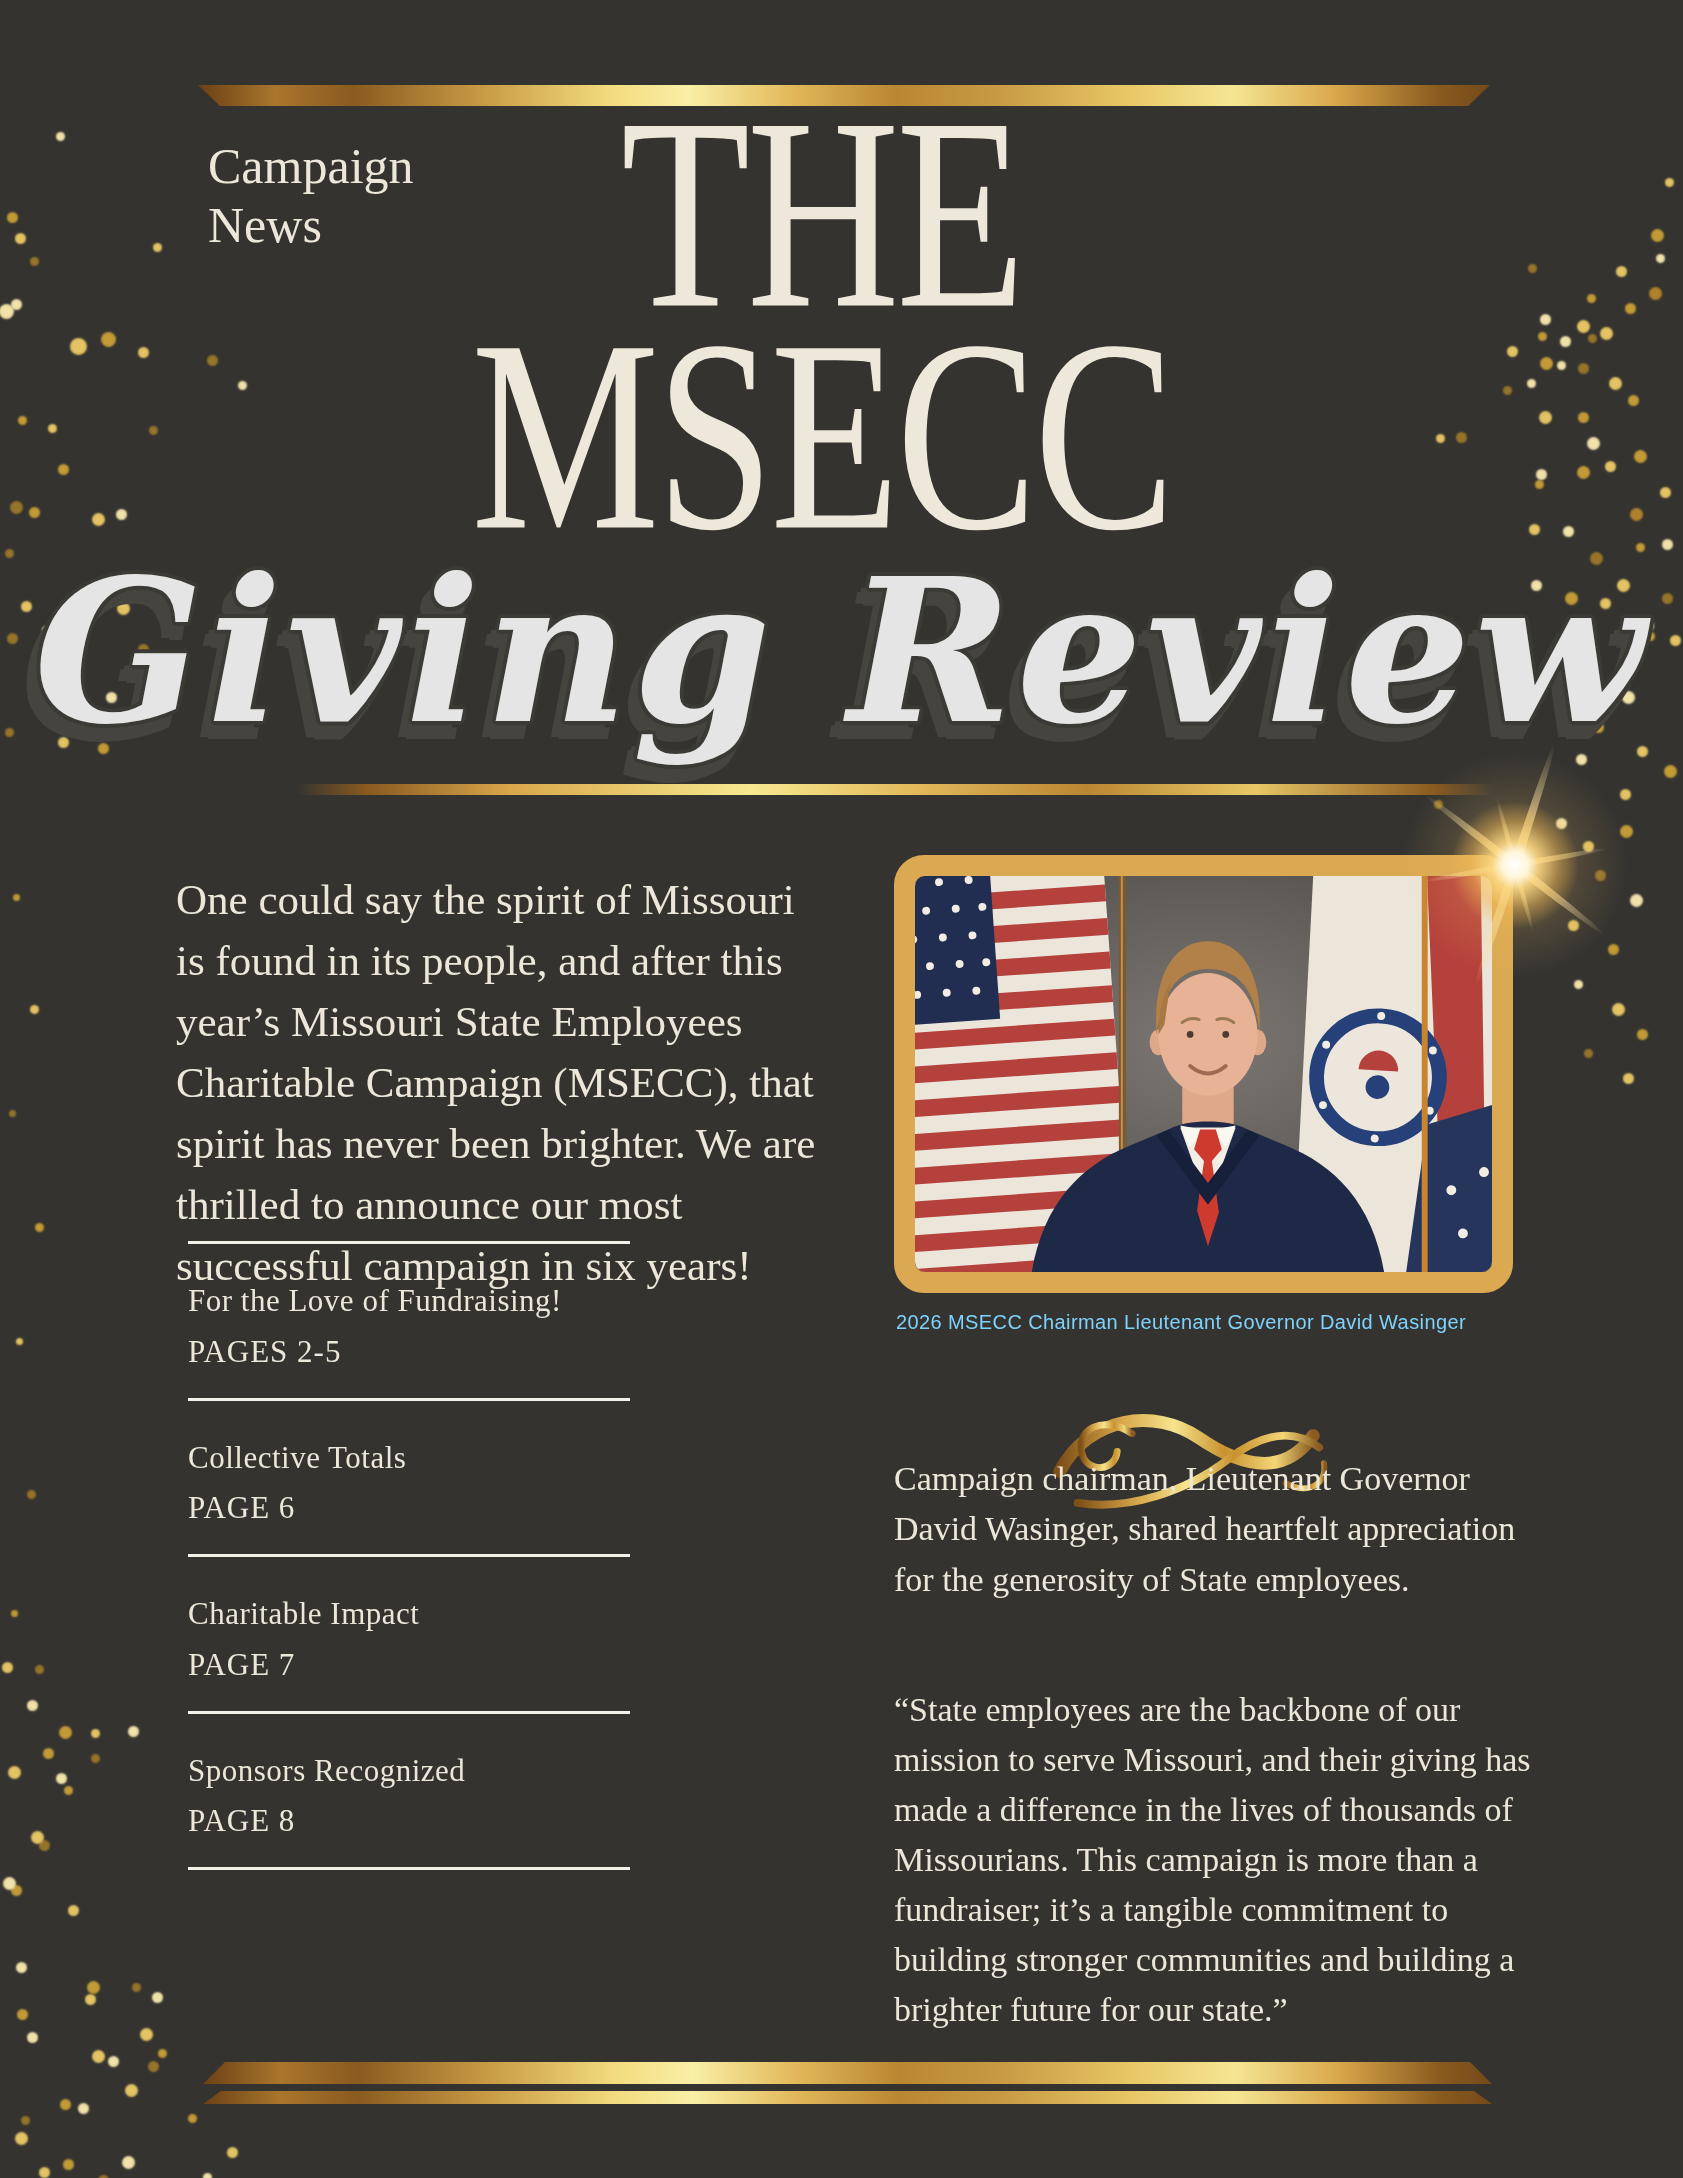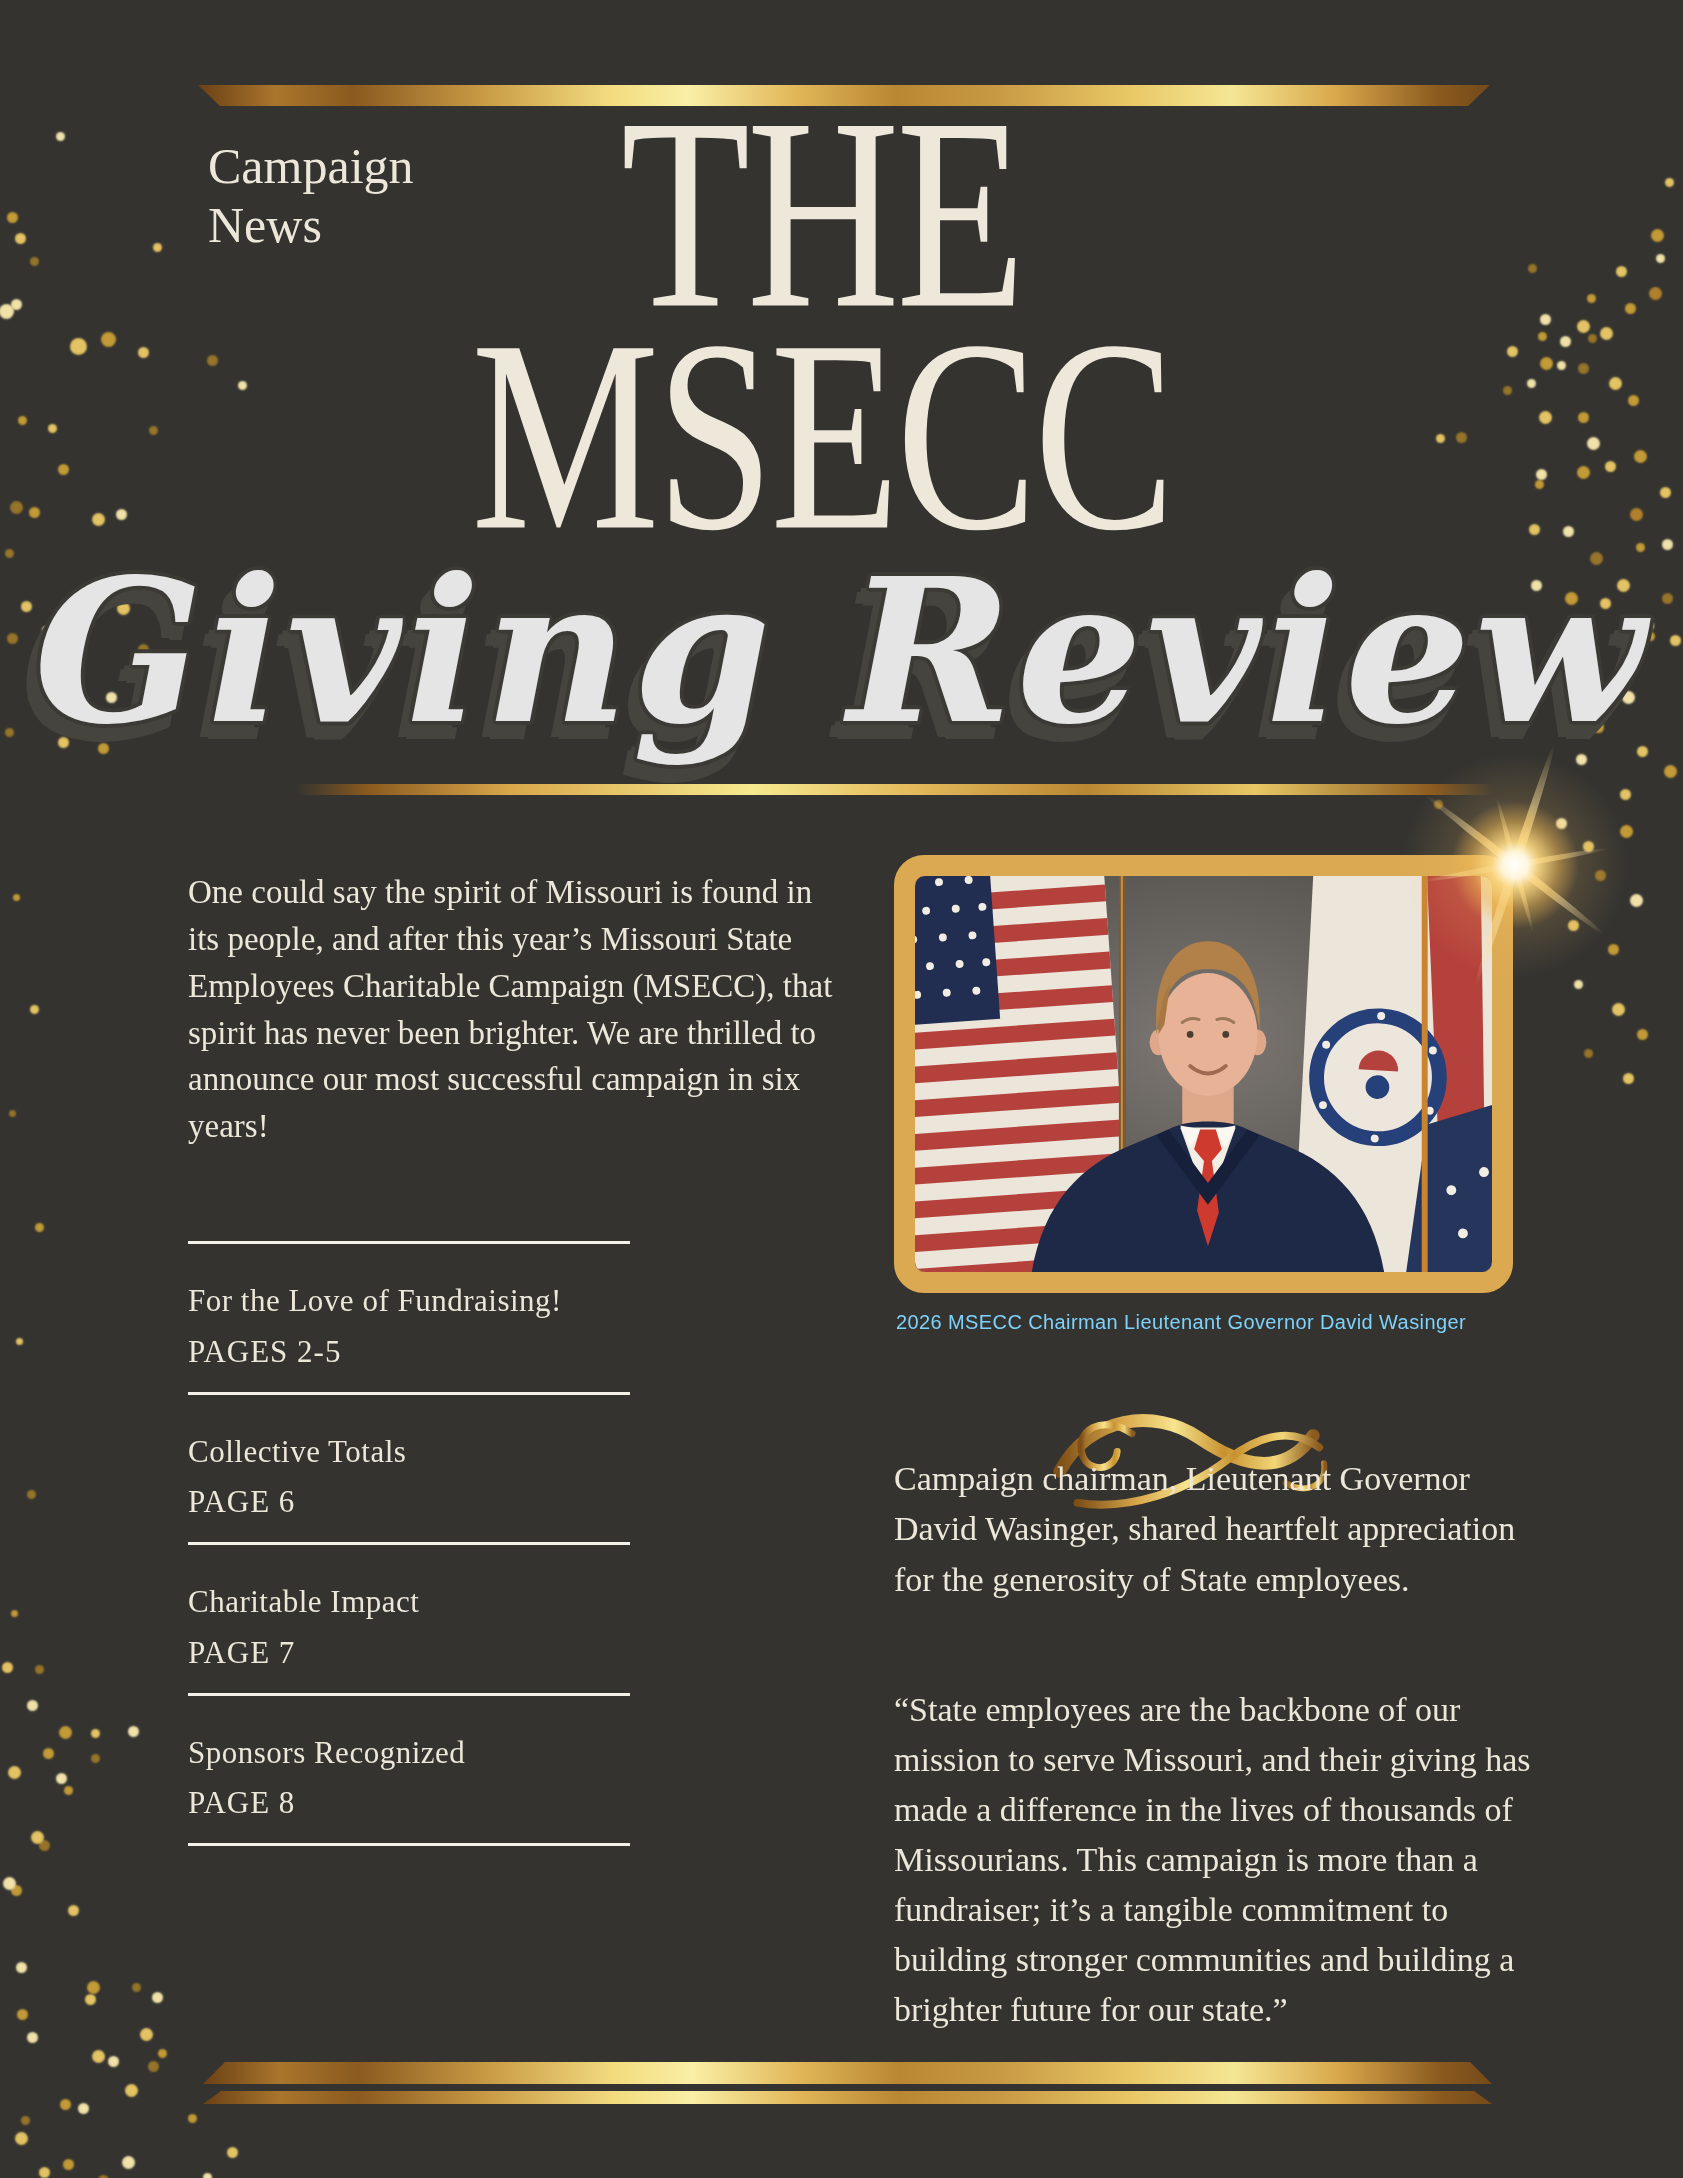--- a/index.html
+++ b/index.html
@@ -55,24 +55,24 @@
   }
   .script-underline {
     left:296px; top:784px; width:1198px; height:11px; z-index:2; border-radius:6px;
     background:linear-gradient(90deg,rgba(107,64,21,0) 0%,#8a5a1f 6%,#d9a84b 18%,
       #f7e98e 38%,#e2b85a 52%,#b98732 66%,#e8c765 80%,#8a5a1f 95%,rgba(107,64,21,0) 100%);
   }
 
   
   .intro {
     left:176px; top:869px; width:655px;
-    font-size:33px; line-height:1.42; color:#ece7d9;margin-left:12px;
+    font-size:43px; line-height:1.42; color:#ece7d9;
   }
   .toc { left:188px; top:1241px; width:442px; }
-  .toc-item { border-top:3px solid #f4f1e8; padding:38px 0 20px; }
+  .toc-item { border-top:3px solid #f4f1e8; padding:38px 0 26px; }
   .toc-label { font-size:31px; line-height:1.25; letter-spacing:0.5px; margin-bottom:12px; }
   .toc-page  { font-size:31px; line-height:1.25; letter-spacing:1px; }
   .toc-end { border-top:3px solid #f4f1e8; height:0; }
 
   
   .photo-frame {
     left:894px; top:855px; width:619px; height:438px;
     border:21px solid #dba951; border-radius:30px;
     background:#4a4847; z-index:1;
     box-shadow:inset 0 0 0 2px #c49038;

